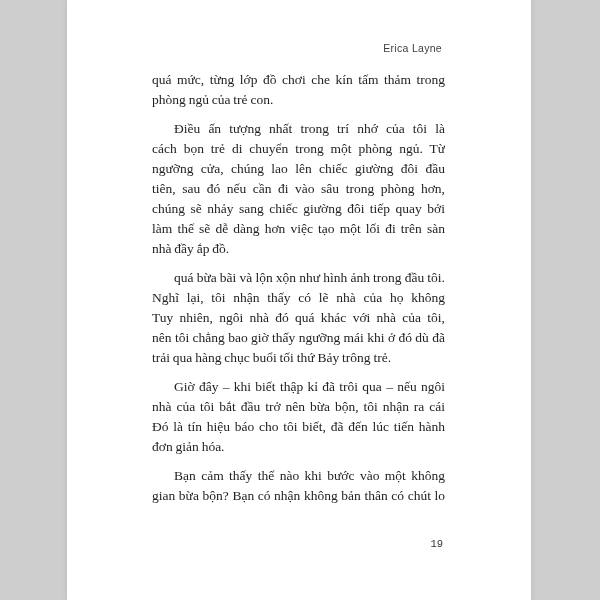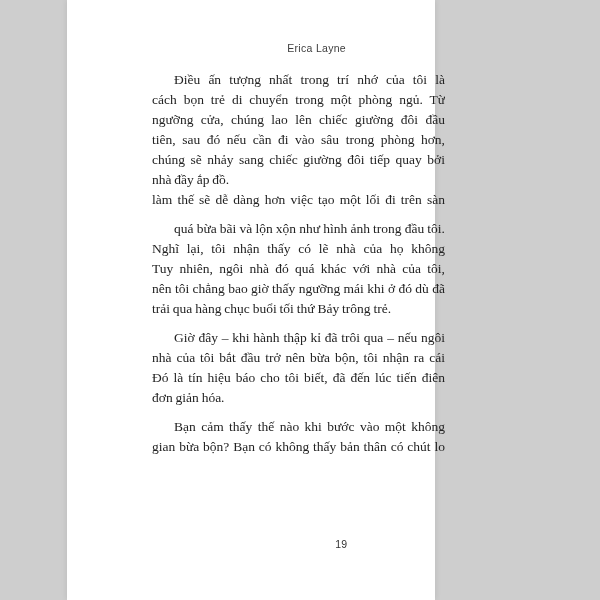--- a/index.html
+++ b/index.html
@@ -8,21 +8,21 @@
     width: 600px;
     height: 600px;
     background: #cecece;
     overflow: hidden;
     font-family: "Liberation Serif", "DejaVu Serif", serif;
   }
   .book-page {
     position: absolute;
     left: 67px;
     top: 0;
-    width: 368px;
+    width: 464px;
     height: 600px;
     background: #ffffff;
     box-shadow: 0 0 6px rgba(0,0,0,0.10);
   }
   .running-header {
     position: absolute;
     top: 42px;
     right: 89px;
     font-family: "Liberation Sans", "DejaVu Sans", sans-serif;
     font-size: 10.5px;
@@ -49,54 +49,58 @@
     white-space: nowrap;
   }
   
   .line { white-space: normal; }
   .line.last { text-align-last: left; }
   .para.indent .line:first-child { text-indent: 22px; }
   .page-number {
     position: absolute;
     top: 538px;
     right: 88px;
-    font-family: Liberation Sans, sans-serif;
+    font-family: Liberation Mono, monospace;
     font-size: 10.5px;
     color: #333333;
   }
 </style>
 </head>
 <body>
 
 <div class="stage">
   <div class="book-page">
     <div class="running-header">Erica Layne</div>
     <div class="page-body">
+        <div class="para">
+          <div class="line">quá mức, từng lớp đồ chơi che kín tấm thảm trong</div>
+          <div class="line last">phòng ngủ của trẻ con.</div>
+        </div>
         <div class="para indent">
           <div class="line">Điều ấn tượng nhất trong trí nhớ của tôi là</div>
           <div class="line">cách bọn trẻ di chuyển trong một phòng ngủ. Từ</div>
           <div class="line">ngưỡng cửa, chúng lao lên chiếc giường đôi đầu</div>
           <div class="line">tiên, sau đó nếu cần đi vào sâu trong phòng hơn,</div>
           <div class="line">chúng sẽ nhảy sang chiếc giường đôi tiếp quay bởi</div>
+          <div class="line">làm thế sẽ dễ dàng hơn việc tạo một lối đi trên sàn</div>
           <div class="line last">nhà đầy ắp đồ.</div>
-          <div class="line">làm thế sẽ dễ dàng hơn việc tạo một lối đi trên sàn</div>
         </div>
         <div class="para indent">
           <div class="line">quá bừa bãi và lộn xộn như hình ảnh trong đầu tôi.</div>
           <div class="line">Nghĩ lại, tôi nhận thấy có lẽ nhà của họ không</div>
           <div class="line">Tuy nhiên, ngôi nhà đó quá khác với nhà của tôi,</div>
           <div class="line">nên tôi chẳng bao giờ thấy ngưỡng mái khi ở đó dù đã</div>
           <div class="line last">trải qua hàng chục buổi tối thứ Bảy trông trẻ.</div>
         </div>
         <div class="para indent">
-          <div class="line">Giờ đây – khi hành thập kỉ đã trôi qua – nếu ngôi</div>
+          <div class="line">Giờ đây – khi biết thập kỉ đã trôi qua – nếu ngôi</div>
           <div class="line">nhà của tôi bắt đầu trở nên bừa bộn, tôi nhận ra cái</div>
-          <div class="line">Đó là tín hiệu báo cho tôi biết, đã đến lúc tiến điên</div>
+          <div class="line">Đó là tín hiệu báo cho tôi biết, đã đến lúc tiến hành</div>
           <div class="line last">đơn giản hóa.</div>
         </div>
         <div class="para indent">
           <div class="line">Bạn cảm thấy thế nào khi bước vào một không</div>
-          <div class="line">gian bừa bộn? Bạn có không thấy bản thân có chút lo</div>
+          <div class="line">gian bừa bộn? Bạn có nhận không bản thân có chút lo</div>
         </div>
       </div>
     <div class="page-number">19</div>
   </div>
 </div>
 
 </body></html>

